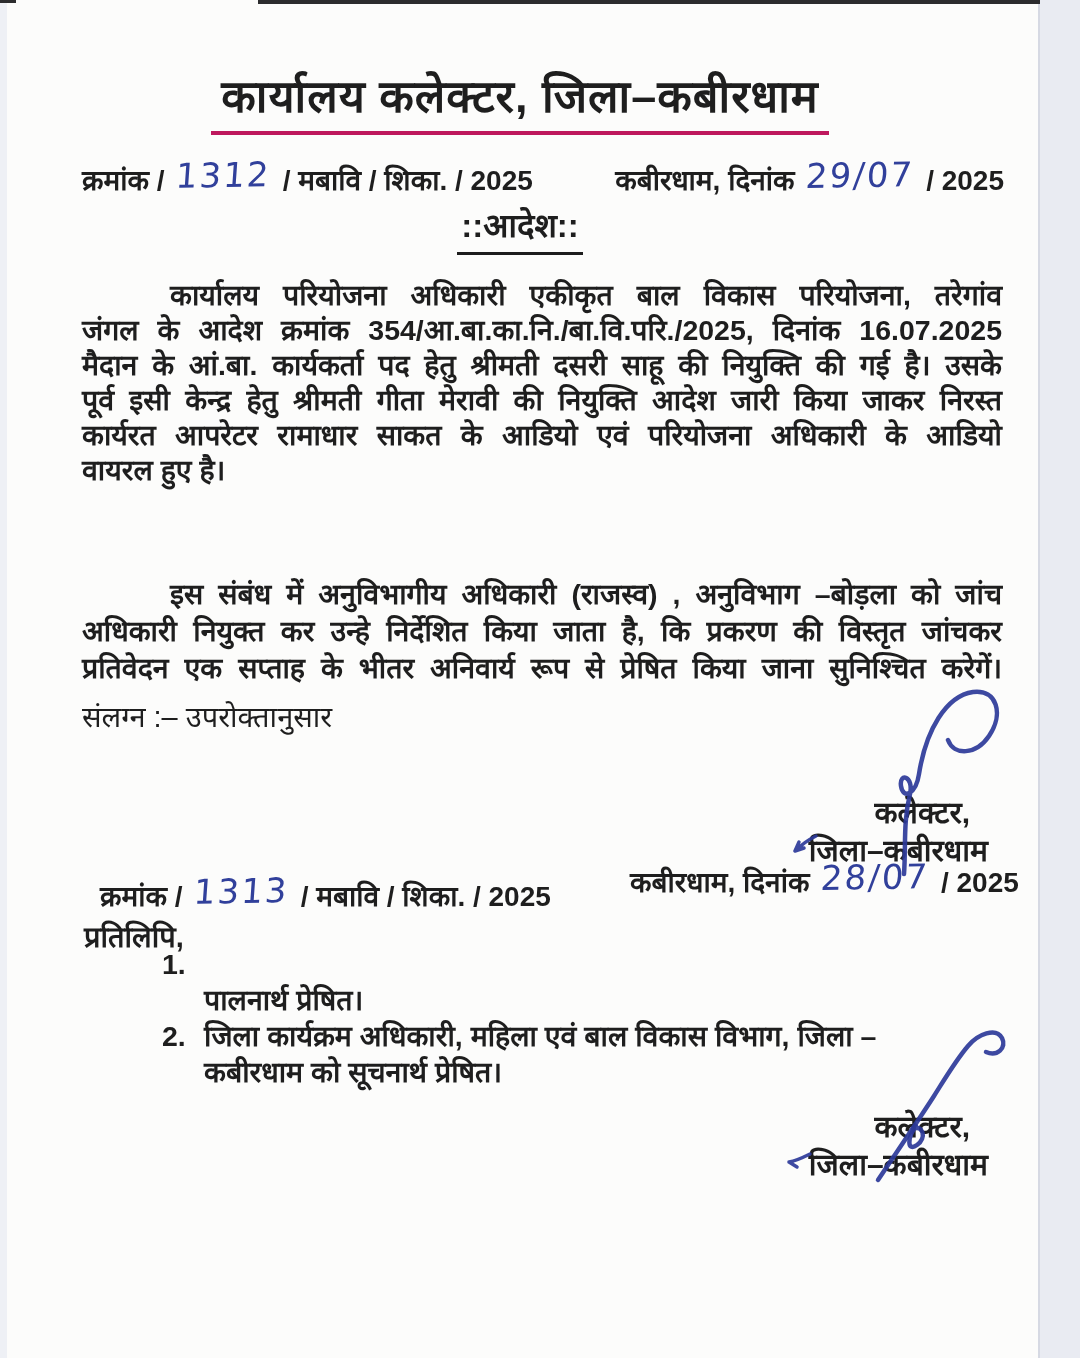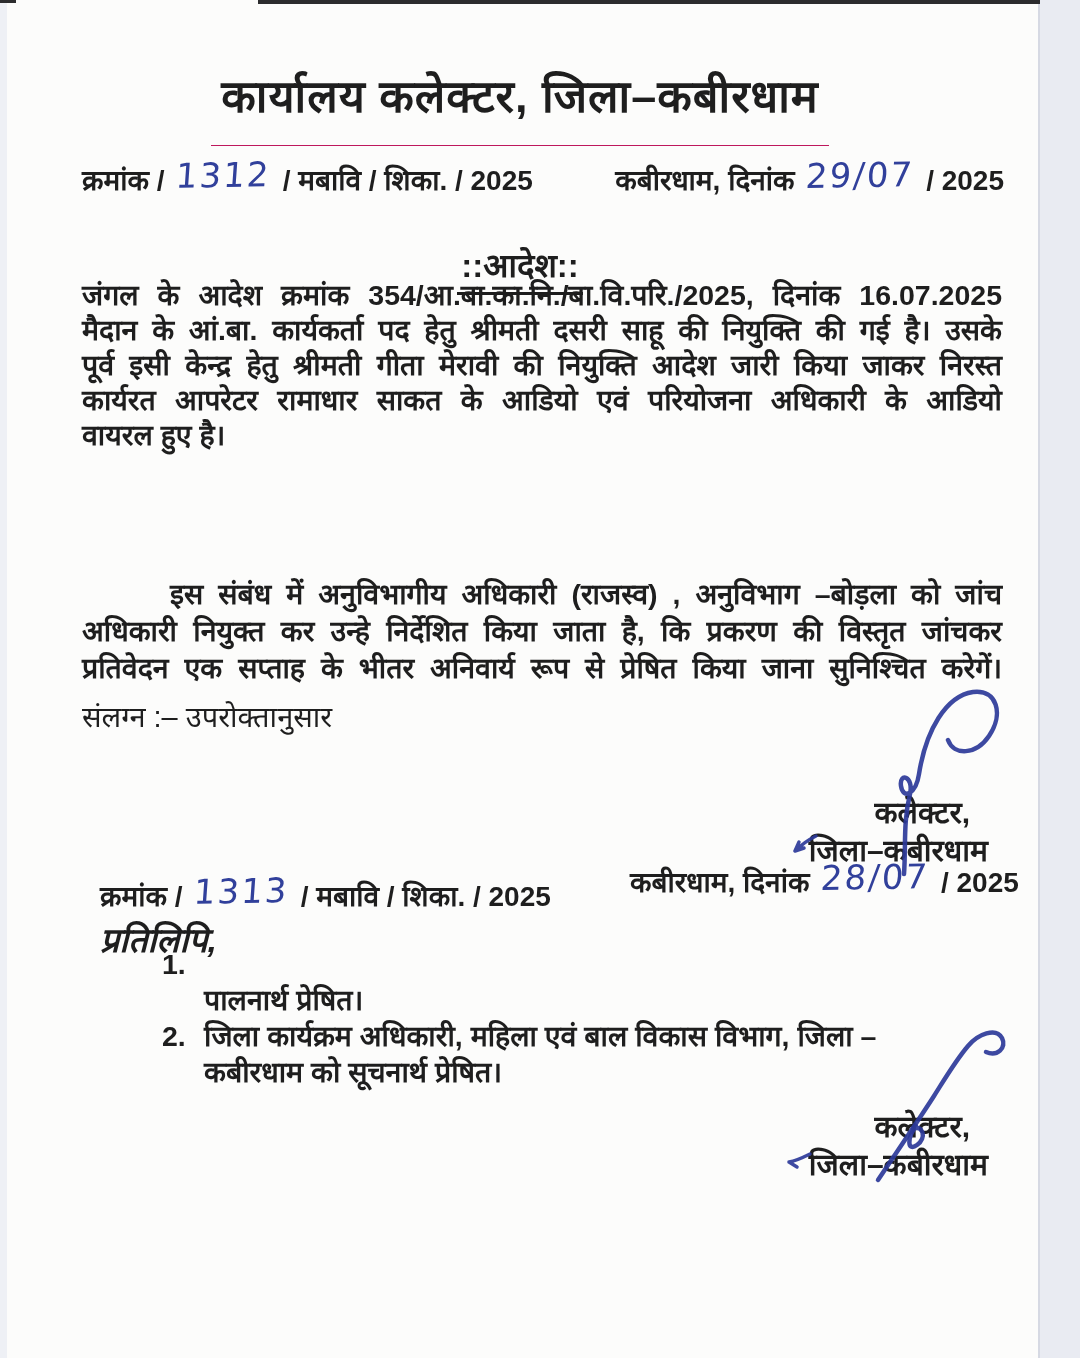--- a/index.html
+++ b/index.html
@@ -11,51 +11,51 @@
   }
   
   .edge-right { position:absolute; right:0; top:0; width:40px; height:100%;
     background:#e9ebf2; border-left:2px solid #d6d9e3; }
   .edge-left  { position:absolute; left:0; top:0; width:7px; height:100%; background:#eef0f5; }
   .topline { position:absolute; top:0; left:258px; width:782px; height:4px; background:#2c2c2e; }
   .topline-corner { position:absolute; top:0; left:0; width:16px; height:3px; background:#2c2c2e; }
 
   .title { position:absolute; top:64px; left:0; width:1040px; text-align:center;
     font-size:45px; font-weight:700; letter-spacing:1px; }
-  .title .u { display:inline-block; border-bottom:1px solid #be185d; padding:0 10px 20px; }
+  .title .u { display:inline-block; border-bottom:4px solid #be185d; padding:0 10px 6px; }
 
   .refrow1 { position:absolute; top:158px; left:82px; width:922px;
     display:flex; justify-content:space-between; font-size:28px; font-weight:700; }
   .hand { color:#31409b; font-family:"DejaVu Sans",sans-serif; font-weight:400;
     font-size:34px; display:inline-block; transform:skewX(-5deg) rotate(-1deg);
     letter-spacing:2px; position:relative; top:-3px; padding:0 4px; }
 
   .order-head { position:absolute; top:202px; left:0; width:1040px; text-align:center;
     font-size:33px; font-weight:700; }
-  .order-head .u { display:inline-block; border-bottom:3px solid #1d1d1d; padding:0 4px 5px;margin-top:40px; }
+  .order-head .u { display:inline-block; border-bottom:3px solid #1d1d1d; padding:0 4px 5px; }
 
   .para { position:absolute; left:82px; width:920px; font-size:28.5px; font-weight:700;
     line-height:35px; }
   .para1 { top:278px; }
   .para2 { top:576px; line-height:37px; }
   .jline { text-align:justify; text-align-last:justify; }
   .lline { text-align:left; }
   .indent { padding-left:88px; }
 
   .enclosure { position:absolute; top:696px; left:82px; font-size:29px; font-weight:400; }
 
   .sigblock { position:absolute; right:92px; text-align:right; font-size:30px;
     font-weight:700; line-height:38px; z-index:2; }
   .sigblock1 { top:794px; }
   .sigblock2 { top:1108px; }
   .sig-title { padding-right:18px; }
 
   .dateline2 { position:absolute; top:860px; left:630px; font-size:28px; font-weight:700; }
   .refrow2   { position:absolute; top:874px; left:100px; font-size:28px; font-weight:700; }
-  .copylabel { position:absolute; top:916px; left:100px; font-size:34px; font-weight:700;font-style:italic; }
+  .copylabel { position:absolute; top:916px; left:84px; font-size:29px; font-weight:700; }
 
   .copies { position:absolute; top:946px; left:162px; width:800px; font-size:28.5px;
     font-weight:700; line-height:36px; }
   .copy-item { display:flex; }
   .copy-num { width:42px; flex:0 0 42px; }
 
   .ink { position:absolute; z-index:5; pointer-events:none; }
   .ink path { fill:none; stroke:#2c3a99; stroke-width:4.5; stroke-linecap:round; opacity:.92; }
   .ink.small path { stroke-width:3.5; }
 </style>
@@ -84,20 +84,21 @@
       <span class="hand">29/07</span>
       <span>/ 2025</span>
     </span>
   </div>
 
   <div class="order-head">
     <span class="u">::आदेश::</span>
   </div>
 
   <div class="para para1">
+    <div class="jline indent">कार्यालय परियोजना अधिकारी एकीकृत बाल विकास परियोजना, तरेगांव</div>
     <div class="jline">जंगल के आदेश क्रमांक 354/आ.बा.का.नि./बा.वि.परि./2025, दिनांक 16.07.2025</div>
     <div class="jline">मैदान के आं.बा. कार्यकर्ता पद हेतु श्रीमती दसरी साहू की नियुक्ति की गई है। उसके</div>
     <div class="jline">पूर्व इसी केन्द्र हेतु श्रीमती गीता मेरावी की नियुक्ति आदेश जारी किया जाकर निरस्त</div>
     <div class="jline">कार्यरत आपरेटर  रामाधार साकत के आडियो एवं परियोजना अधिकारी के आडियो</div>
     <div class="lline">वायरल हुए  है।</div>
   </div>
 
   <div class="para para2">
     <div class="jline indent">इस संबंध में अनुविभागीय अधिकारी (राजस्व) , अनुविभाग –बोड़ला को जांच</div>
     <div class="jline">अधिकारी नियुक्त कर उन्हे निर्देशित किया जाता है, कि प्रकरण की विस्तृत जांचकर</div>

